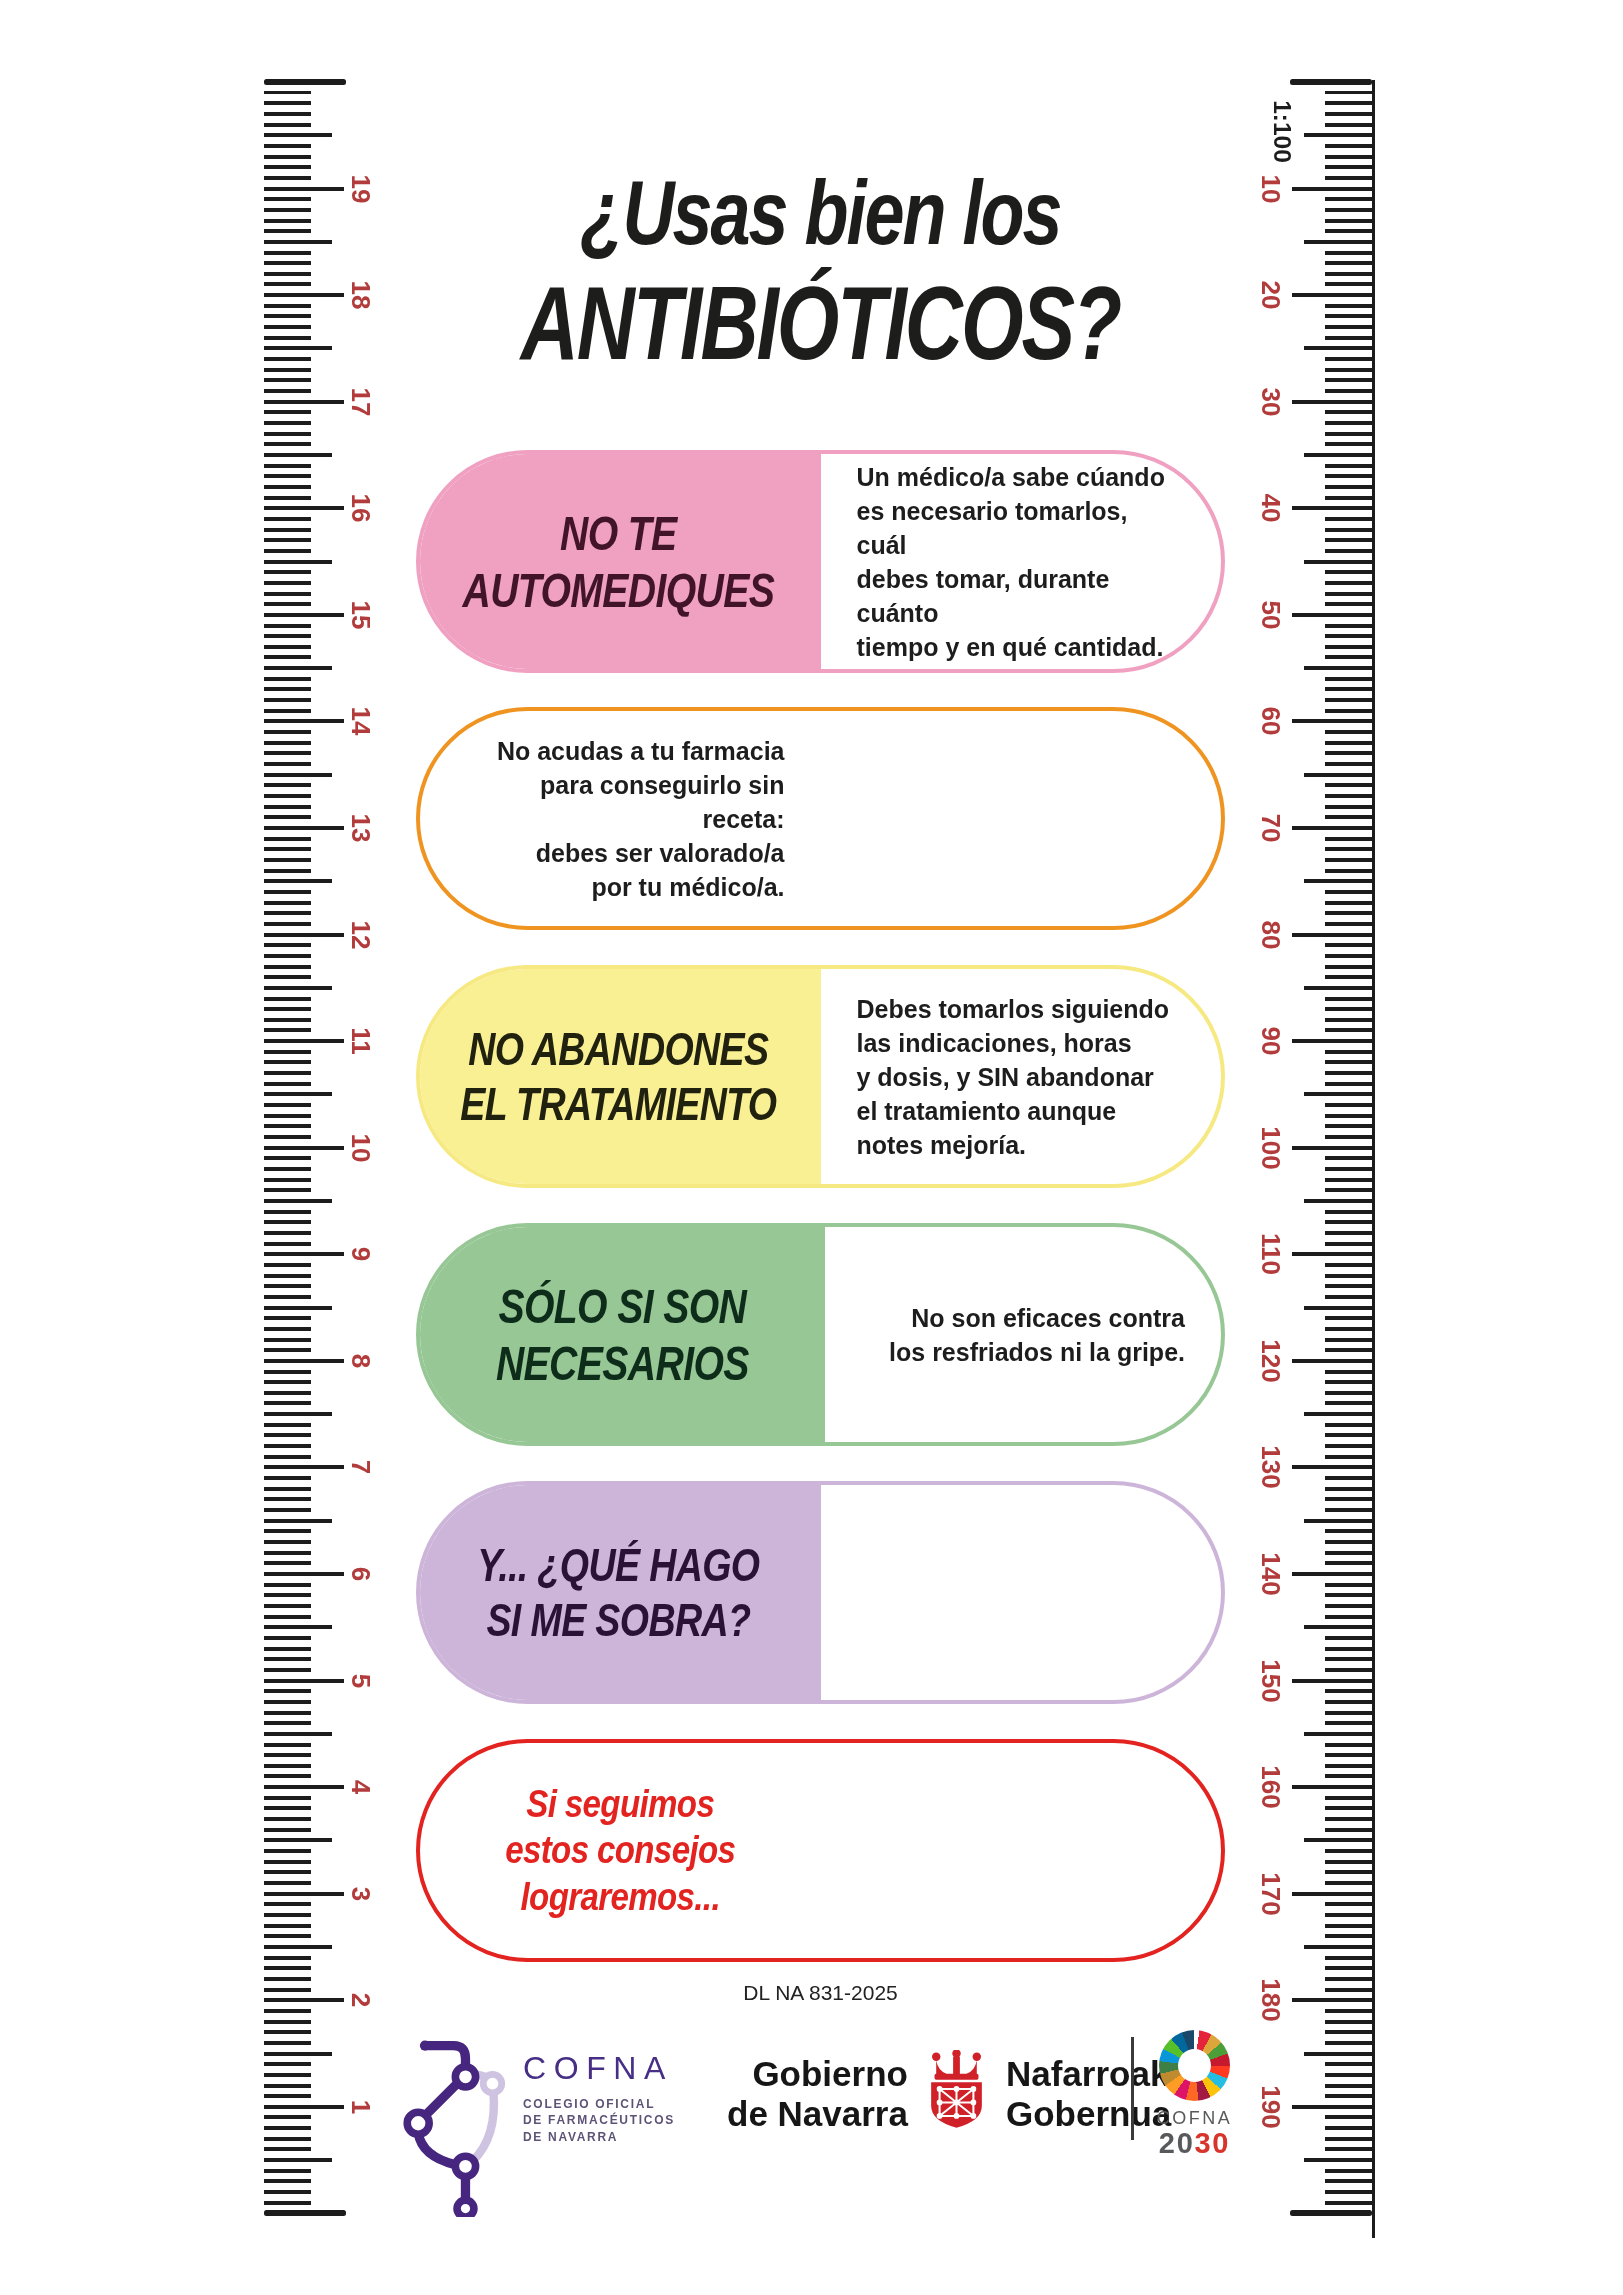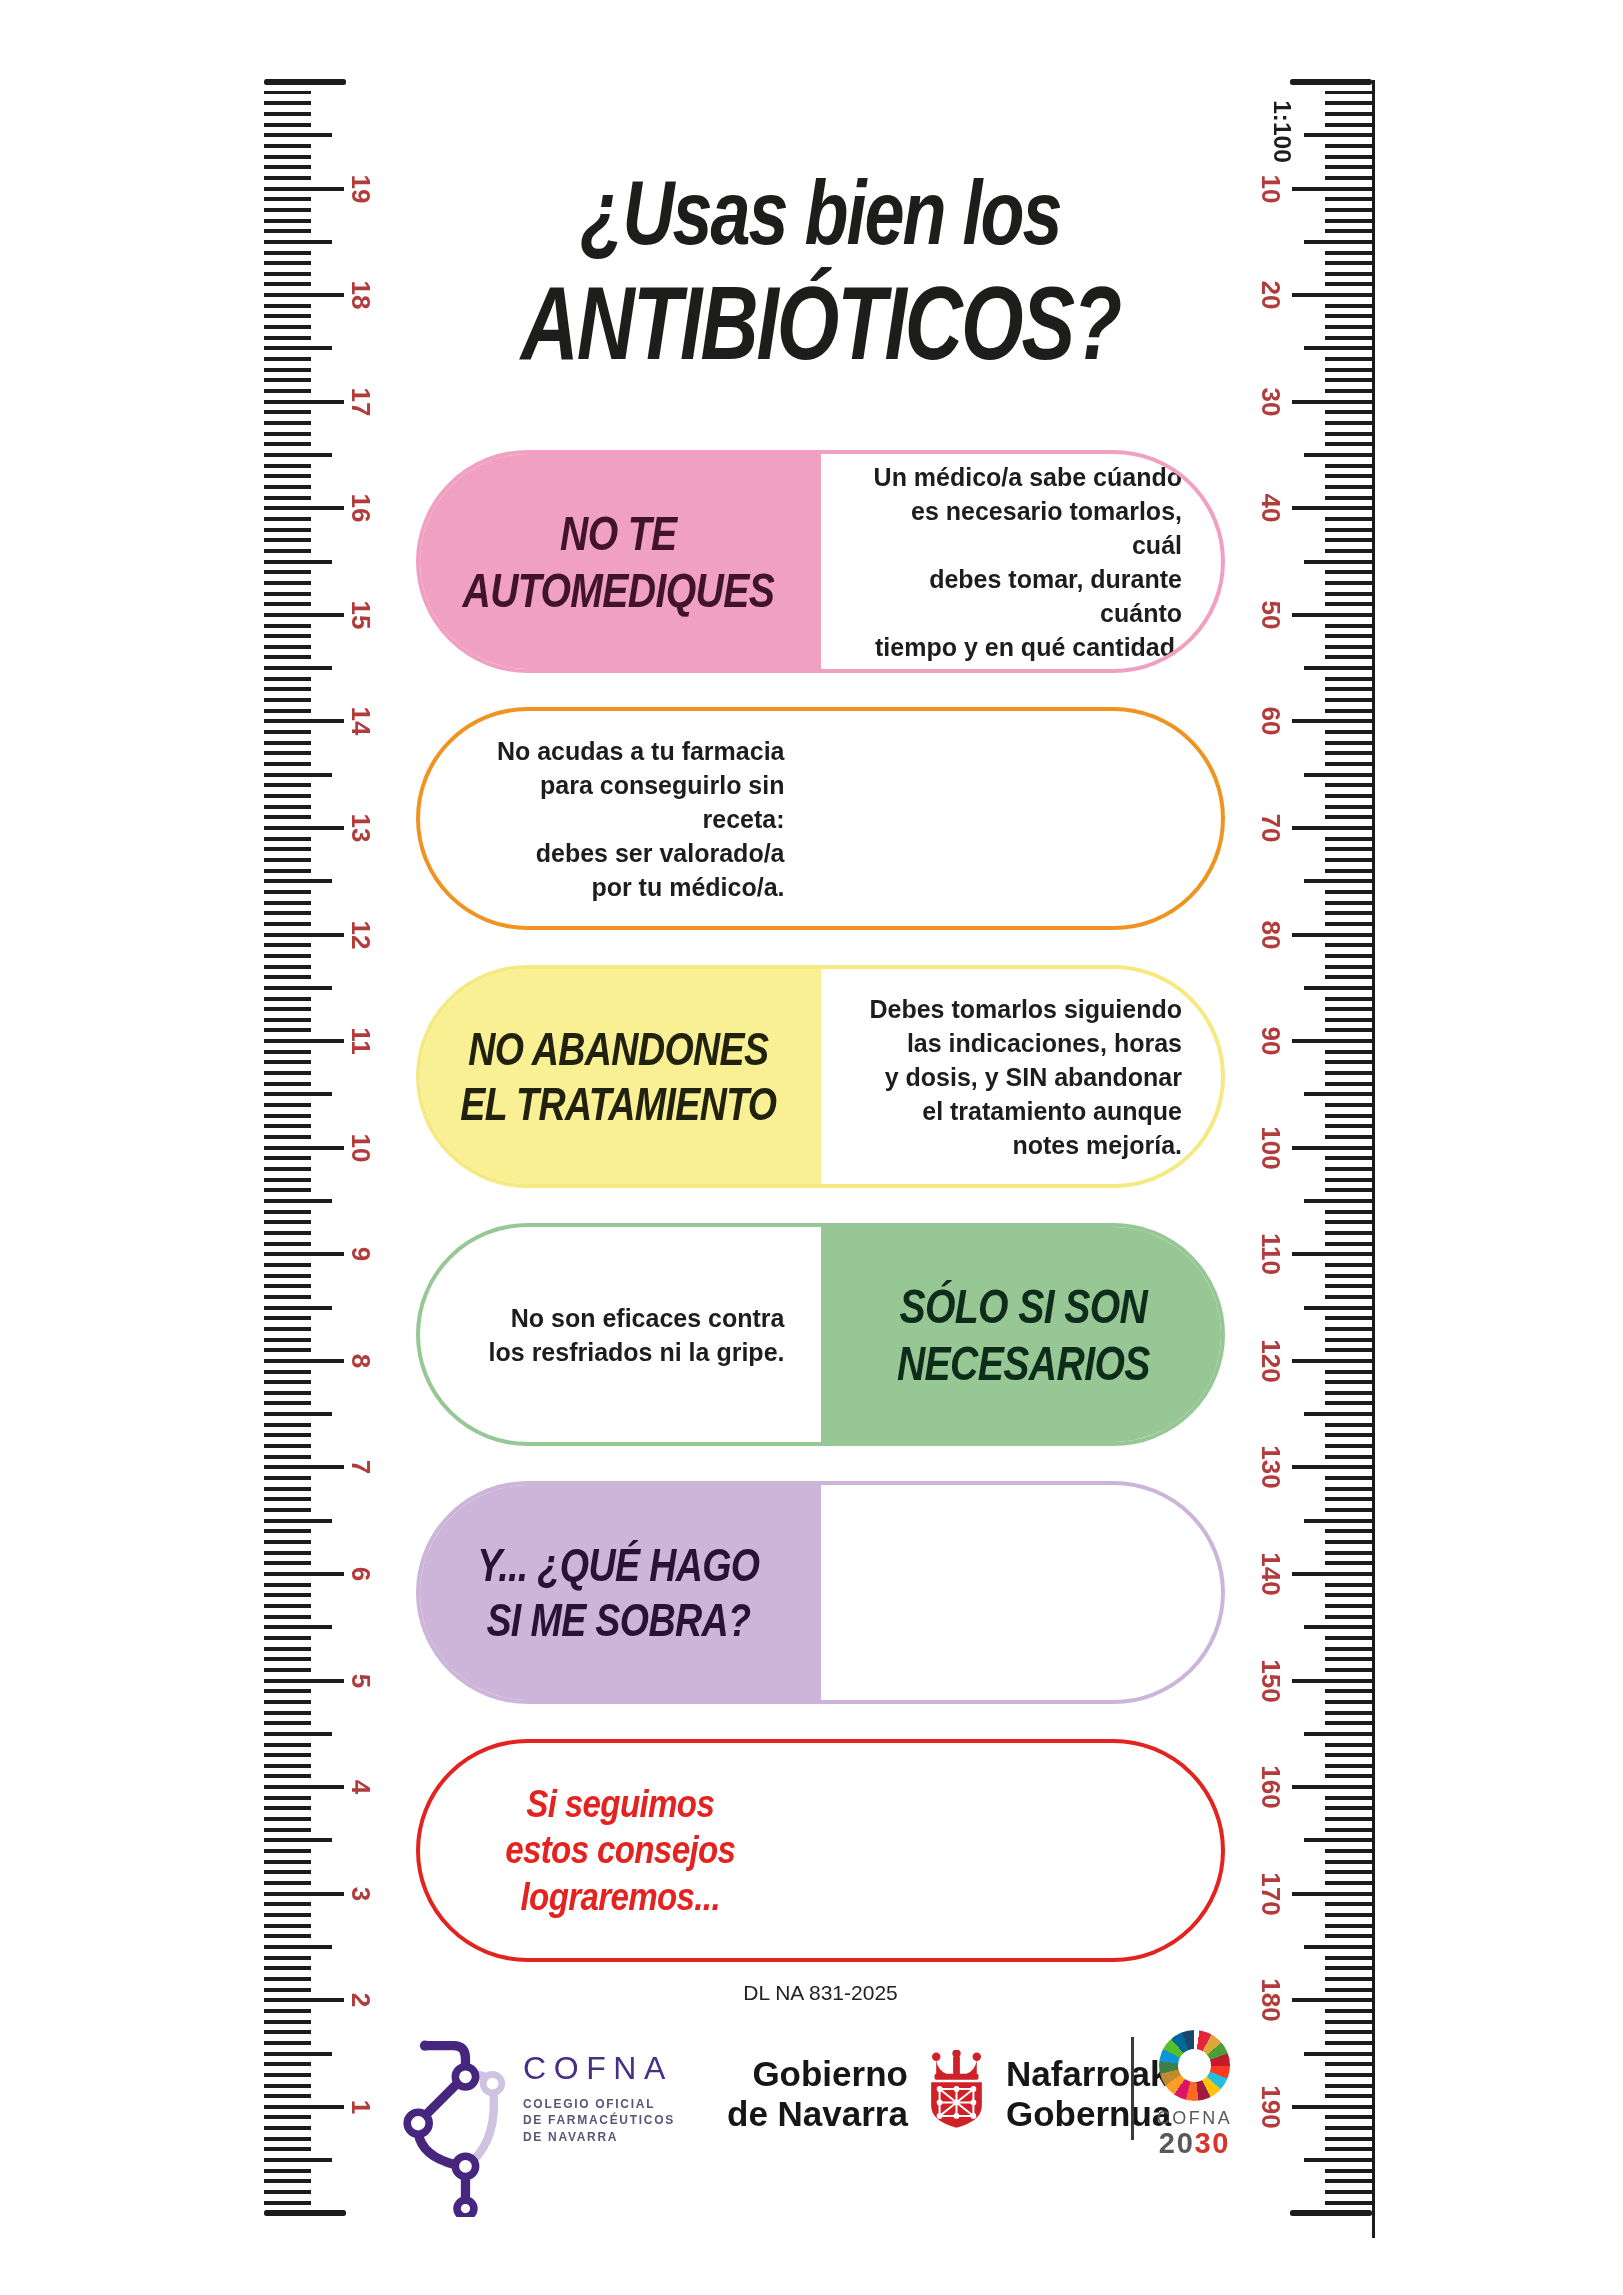--- a/index.html
+++ b/index.html
@@ -31,21 +31,21 @@
   .title-line2{font-size:103px;letter-spacing:-2.5px;transform:scaleX(.78);margin-top:0px;}
   
   .capsule{position:absolute;left:416px;width:809px;height:223px;background:#fff;
     border:4.2px solid #000;border-radius:113px;box-sizing:border-box;display:flex;overflow:hidden;}
   .half{position:relative;width:50%;display:flex;align-items:center;justify-content:center;box-sizing:border-box;}
   .half.colored.cl{margin:-4.2px 0 -4.2px -4.2px;width:calc(50% + 4.2px);}
   .half.colored.cr{margin:-4.2px -4.2px -4.2px 0;width:calc(50% + 4.2px);}
   .cap-headline{width:100%;text-align:center;font-weight:bold;font-style:italic;
     white-space:pre-line;line-height:1.16;letter-spacing:-0.8px;transform:scaleX(.8);}
   .cap-body{width:100%;font-weight:bold;font-size:25px;line-height:1.36;color:#1d1d1d;white-space:pre-line;}
-  .body-left{text-align:right;padding:0 39px 0 36px;}
+  .body-left{text-align:left;padding:0 39px 0 36px;}
   .body-right{text-align:right;padding:0 36px 0 44px;}
   .c1{border-color:#f0a1c2;} .c1 .colored{background:#f0a1c2;} .c1 .cap-headline{color:#411429;font-size:49px;}
   .c2{border-color:#ef9421;} .c2 .colored{background:#ef9421;} .c2 .cap-headline{color:#3a2306;font-size:49px;}
   .c3{border-color:#f6e982;} .c3 .colored{background:#f9ef93;} .c3 .cap-headline{color:#21210f;font-size:47px;}
   .c4{border-color:#97c795;} .c4 .colored{background:#97c795;} .c4 .cap-headline{color:#0e2c1a;font-size:49px;}
   .c5{border-color:#cdb5da;} .c5 .colored{background:#cdb5da;} .c5 .cap-headline{color:#2a1136;font-size:47px;}
   .c6{border-color:#e2231f;} .c6 .colored{background:#e2231f;} .c6 .cap-headline{color:#ffffff;font-size:34px;line-height:1.3;letter-spacing:0;}
   .c6 .cap-body-red{width:100%;text-align:center;color:#e2231f;font-weight:bold;font-style:italic;
     font-size:39px;line-height:1.18;white-space:pre-line;letter-spacing:-0.8px;transform:scaleX(.85);}
   
@@ -558,27 +558,27 @@
   <div class="half">
     <div class="cap-body body-left">Debes tomarlos siguiendo
 las indicaciones, horas
 y dosis, y SIN abandonar
 el tratamiento aunque
 notes mejoría.</div>
   </div>
 </div>
 
 <div class="capsule c4" style="top:1223px">
+  <div class="half colored cr">
+    <div class="cap-headline">SÓLO SI SON
+NECESARIOS</div>
+  </div>
   <div class="half">
     <div class="cap-body body-right">No son eficaces contra
 los resfriados ni la gripe.</div>
-  </div>
-  <div class="half colored cr">
-    <div class="cap-headline">SÓLO SI SON
-NECESARIOS</div>
   </div>
 </div>
 
 <div class="capsule c5" style="top:1481px">
   <div class="half colored cl">
     <div class="cap-headline">Y... ¿QUÉ HAGO
 SI ME SOBRA?</div>
   </div>
 </div>
 

